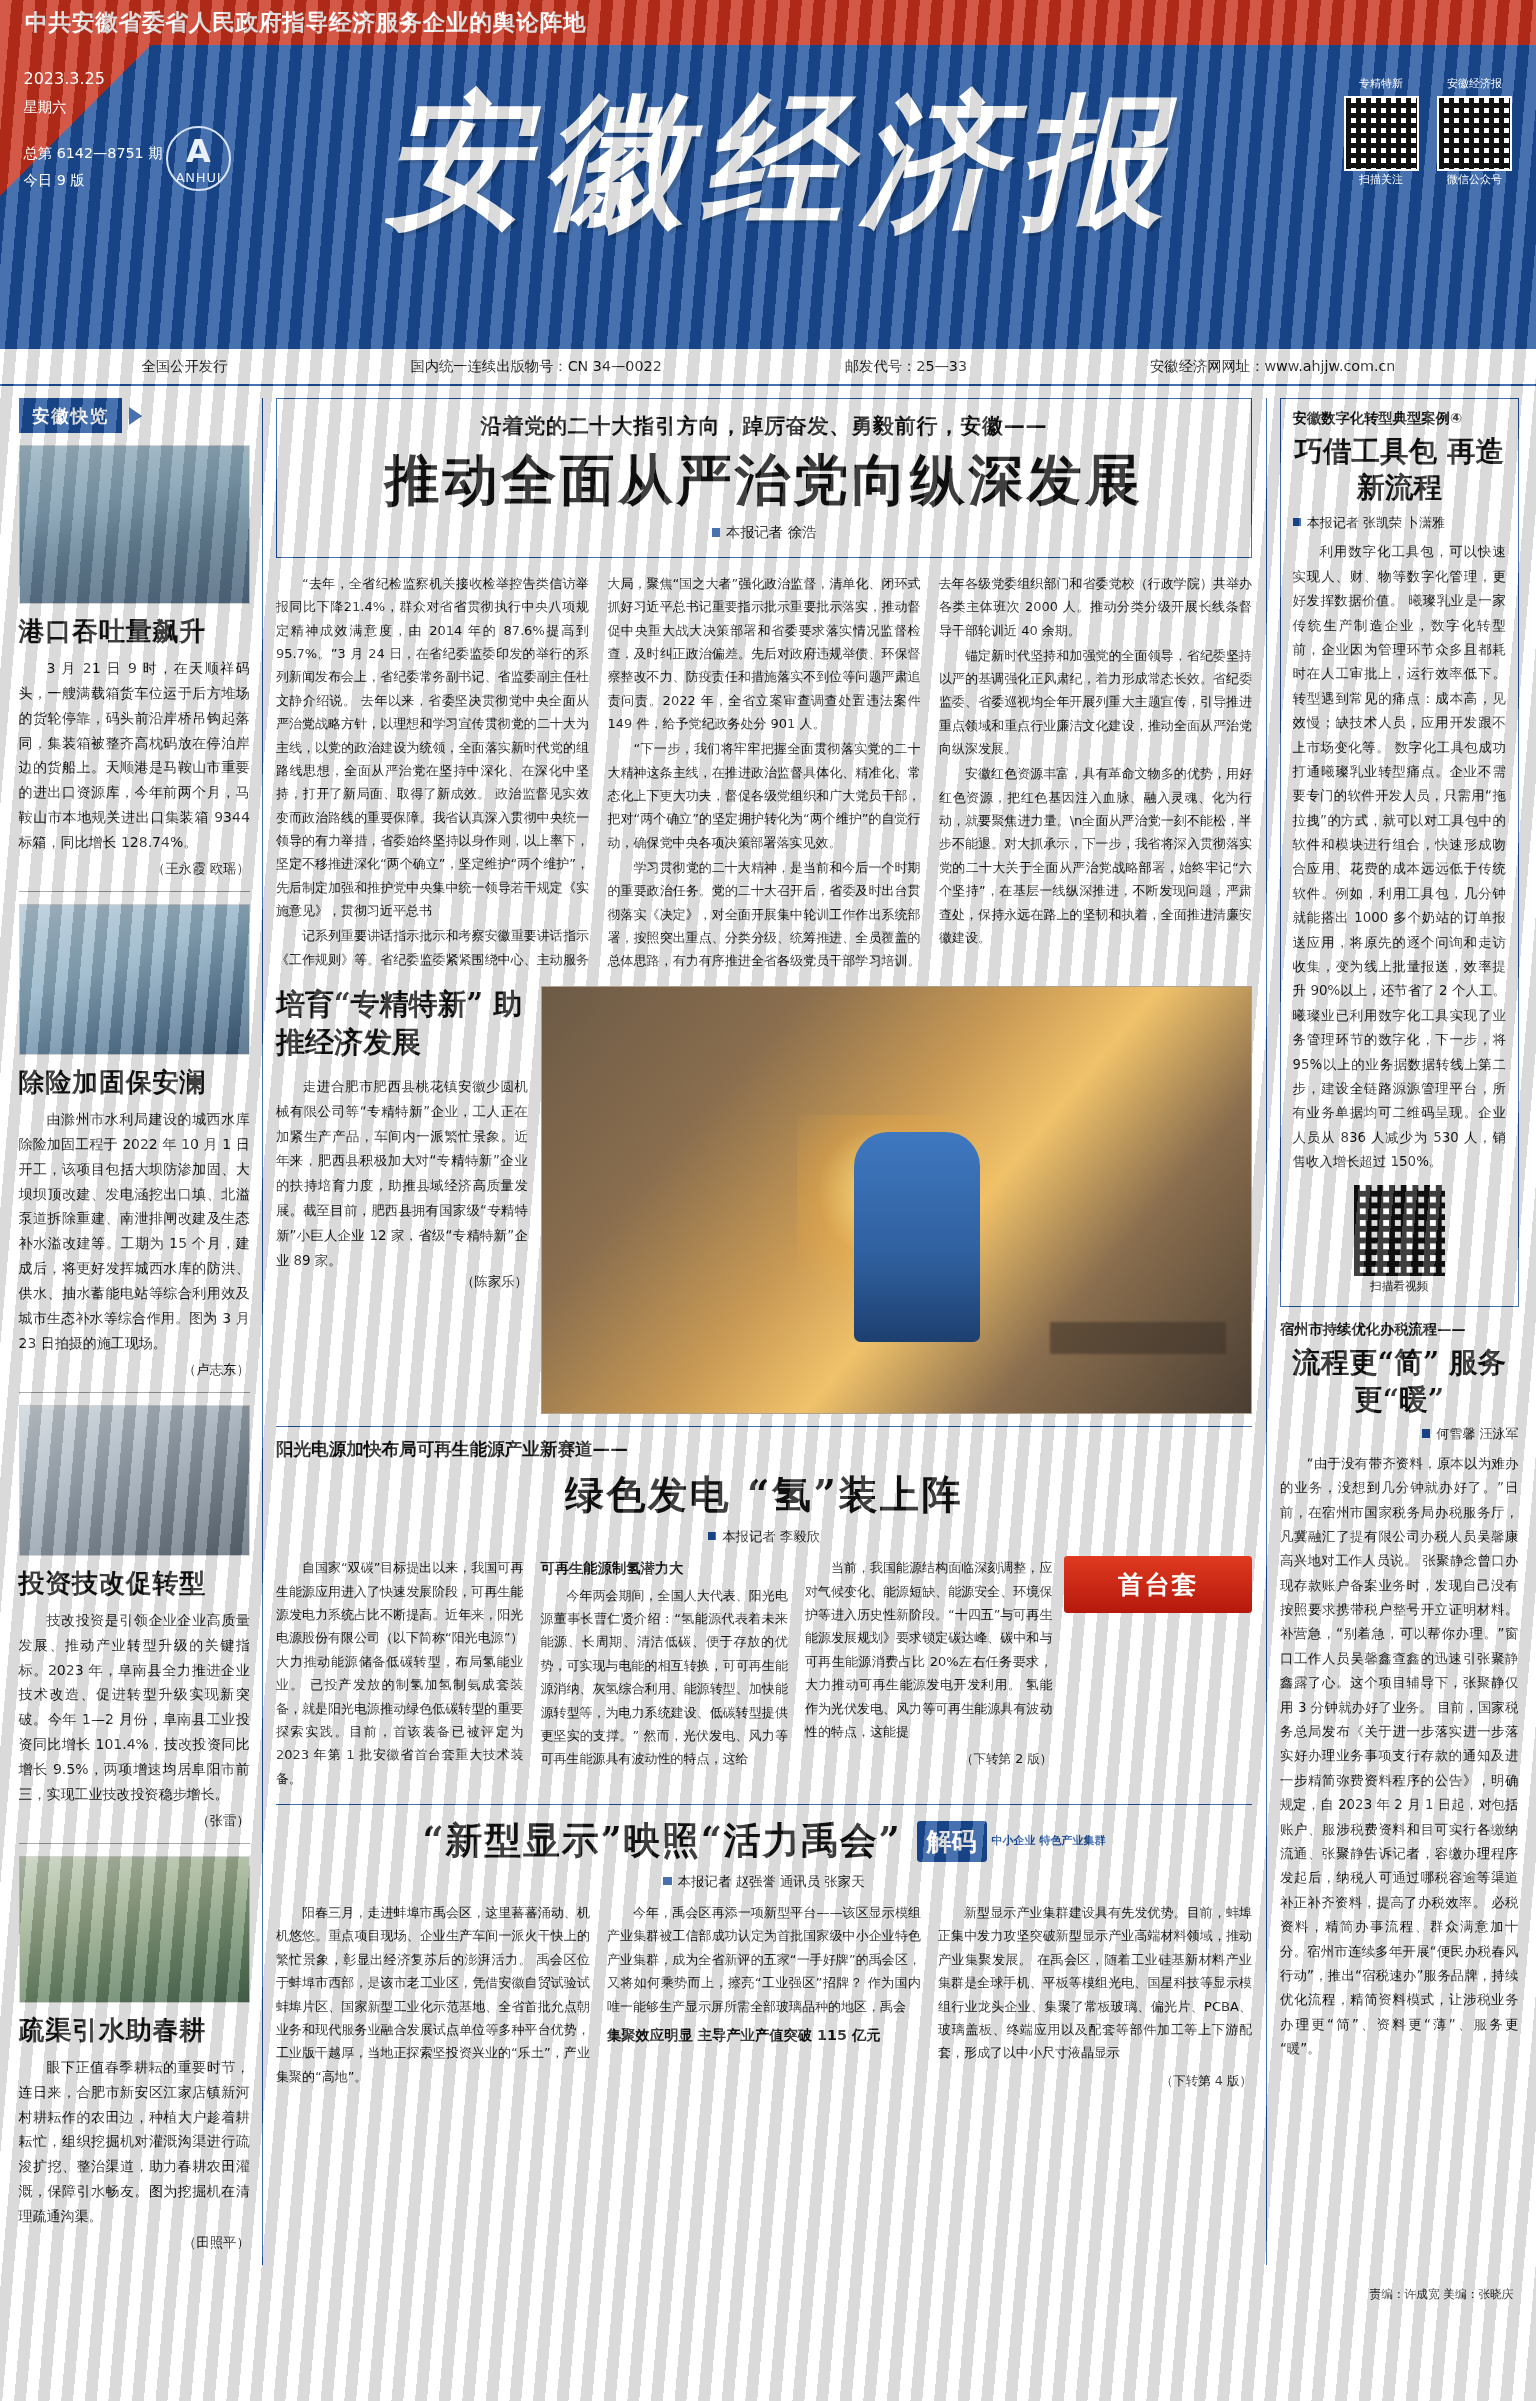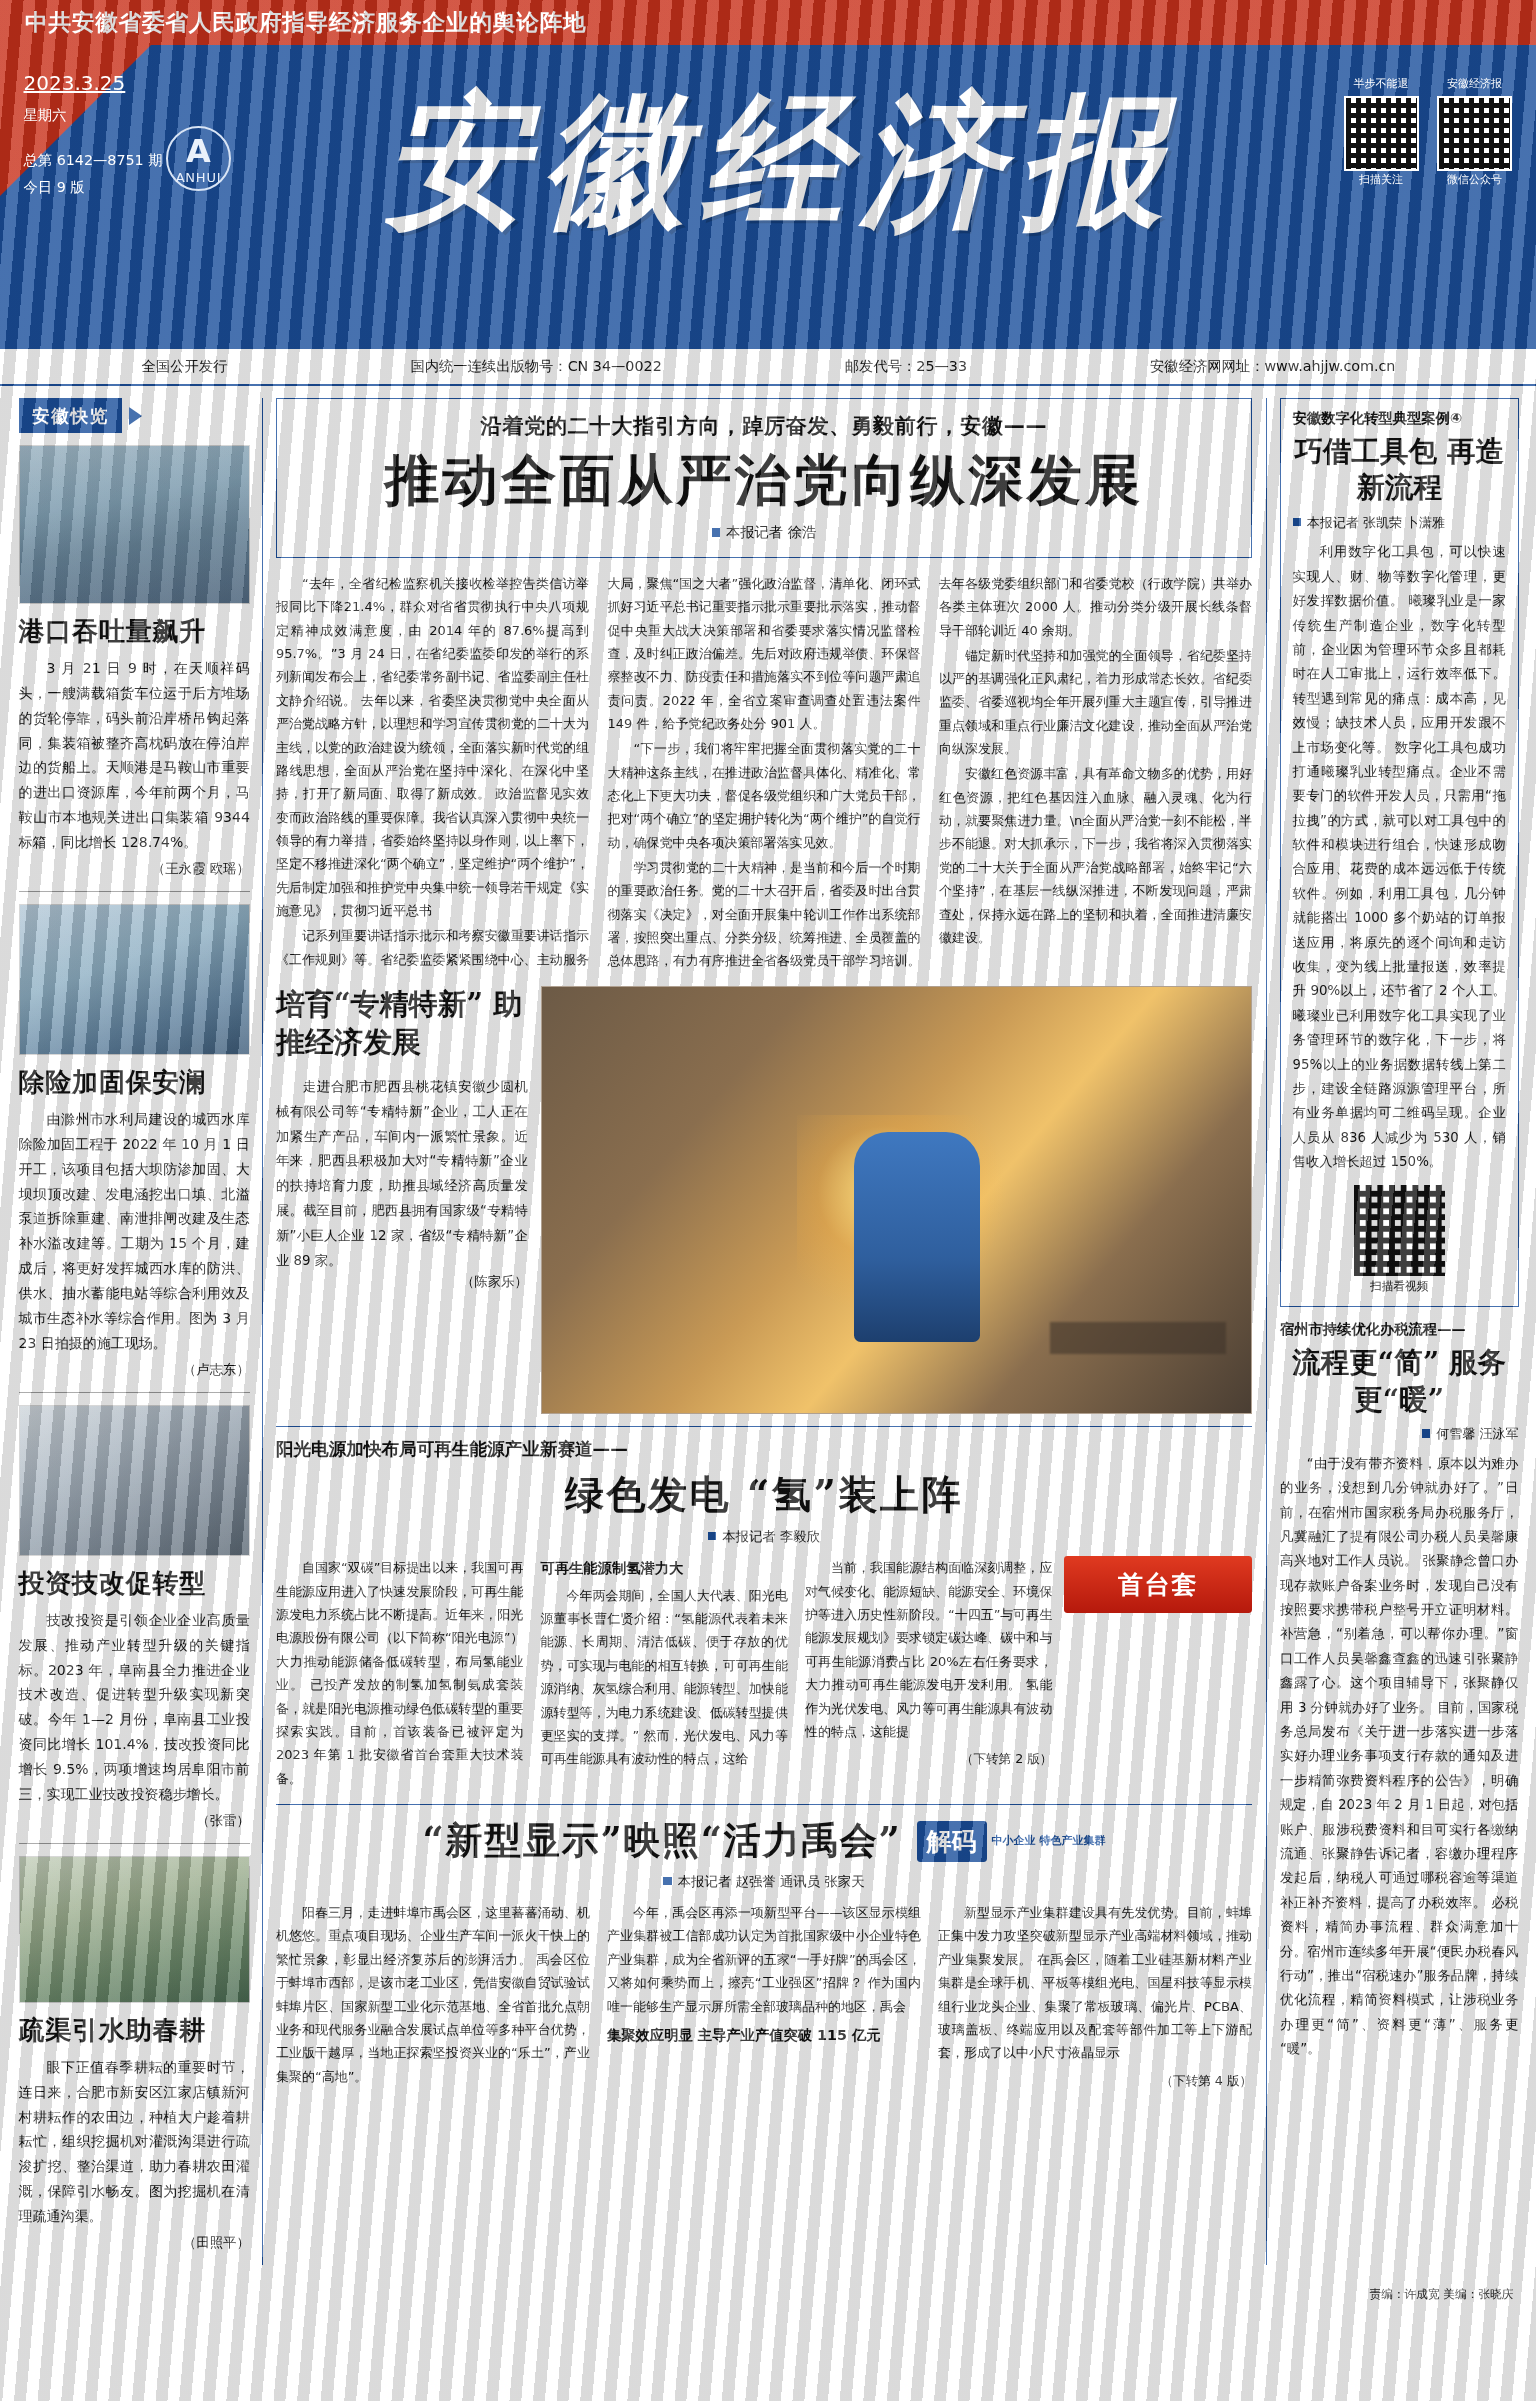--- a/index.html
+++ b/index.html
@@ -48,21 +48,21 @@
   }
   .date-block {
     position: absolute;
     left: 23.5px; top: 18.5px;
     color: #fff;
     font-size: 14.3px;
     line-height: 1.9;
     z-index: 5;
     width: 159px;
   }
-  .date-block .d1 { font-size: 20px; text-decoration: underline; }
+  .date-block .d1 { font-size: 16px; }
   .logo-circle {
     position: absolute;
     left: 166px; top: 81px;
     width: 65px; height: 65px;
     border-radius: 50%;
     border: 2.5px solid #d8e4f5;
     color: #eaf1fb;
     display: flex;
     flex-direction: column;
     align-items: center;
@@ -333,21 +333,21 @@
       <div style="margin-top:18.5px">总第 6142—8751 期</div>
       <div>今日 9 版</div>
     </div>
     <div class="logo-circle">
       <span>A</span>
       <span class="sub">ANHUI</span>
     </div>
     <div class="paper-title">安徽经济报</div>
     <div class="qr-zone">
       <div class="qr-item">
-        <div class="cap-top">半步不能退</div>
+        <div class="cap-top">专精特新</div>
         <div class="qr-box"></div>
         <div>扫描关注</div>
       </div>
       <div class="qr-item">
         <div class="cap-top">安徽经济报</div>
         <div class="qr-box"></div>
         <div>微信公众号</div>
       </div>
     </div>
   </div>

